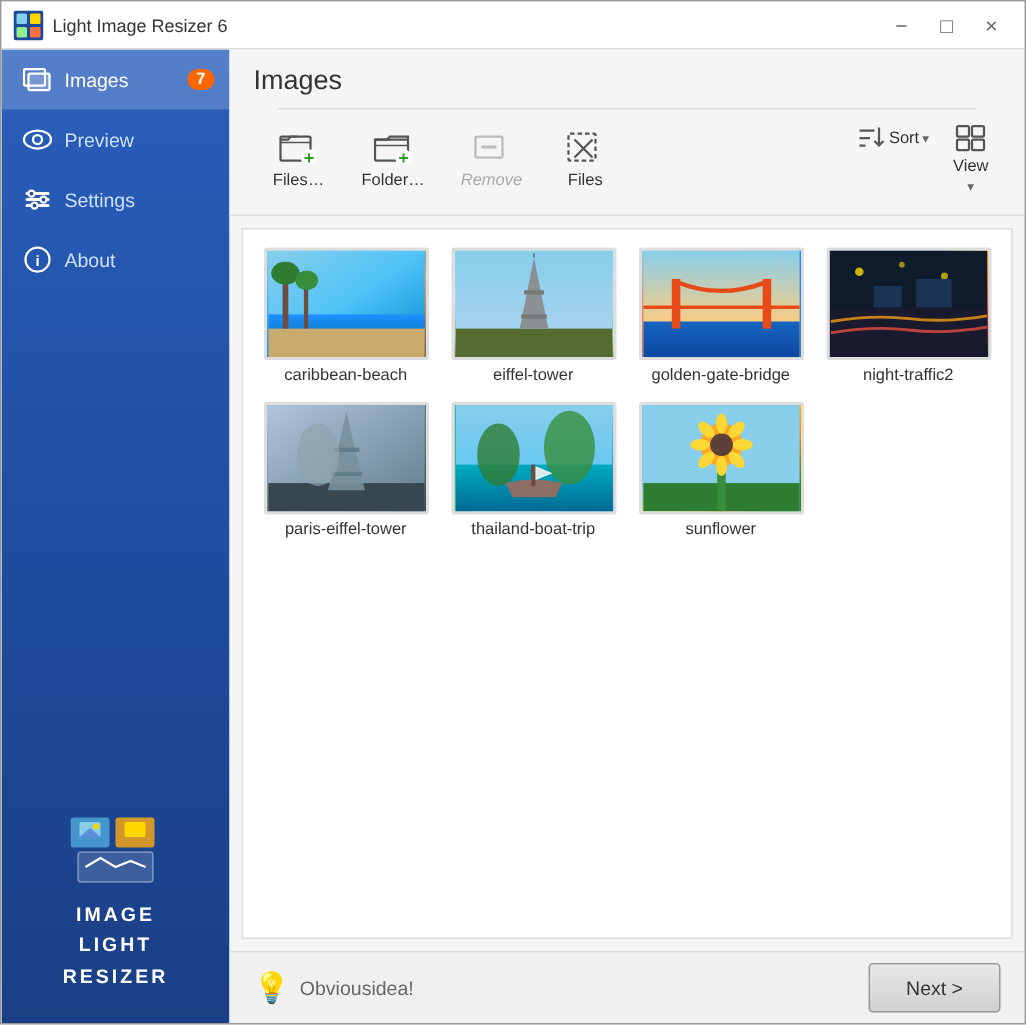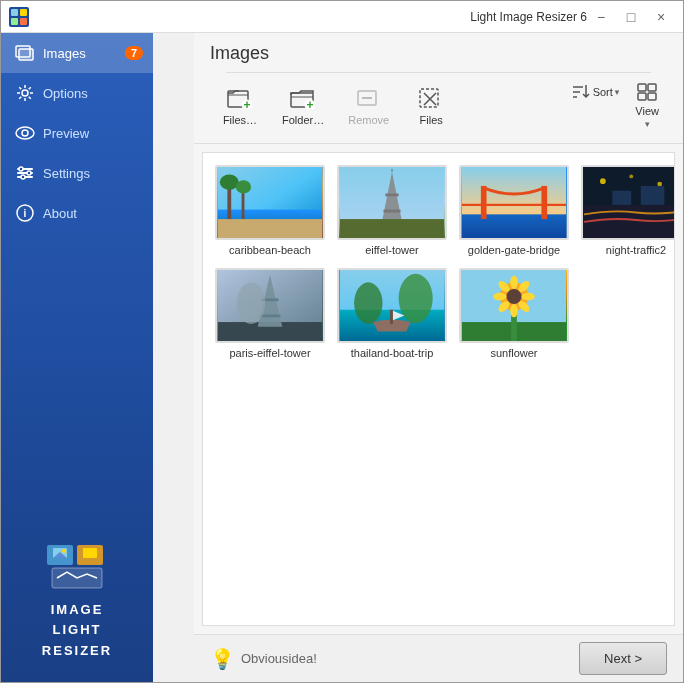--- a/index.html
+++ b/index.html
@@ -27,21 +27,20 @@
     }
     .titlebar-logo {
       width: 20px;
       height: 20px;
       margin-right: 6px;
     }
     .titlebar-title {
       font-size: 12px;
       color: #333;
       flex: 1;
-      text-align: right;
     }
     .titlebar-controls {
       display: flex;
       gap: 2px;
     }
     .titlebar-btn {
       width: 28px;
       height: 20px;
       border: none;
       background: transparent;
@@ -51,21 +50,20 @@
       display: flex;
       align-items: center;
       justify-content: center;
     }
 
     
     .main-layout {
       display: flex;
       flex: 1;
       overflow: hidden;
-      gap: 41px;
     }
 
     
     .sidebar {
       width: 152px;
       background: linear-gradient(180deg, #2a5fbc 0%, #1e4a9a 60%, #1a3f85 100%);
       display: flex;
       flex-direction: column;
       flex-shrink: 0;
     }
@@ -150,21 +148,21 @@
       flex-direction: column;
       align-items: center;
       padding: 4px 12px;
       cursor: pointer;
       border: none;
       background: transparent;
       color: #333;
       font-size: 11px;
       min-width: 60px;
     }
-    .toolbar-btn.disabled { color: #aaa; cursor: default; }
+    .toolbar-btn.disabled { color: #aaa; cursor: default; font-style: italic; }
     .toolbar-btn .tb-icon {
       font-size: 22px;
       margin-bottom: 2px;
       display: flex;
       align-items: center;
       justify-content: center;
       height: 28px;
       position: relative;
     }
     .toolbar-spacer { flex: 1; }
@@ -293,29 +291,20 @@
       <span class="nav-icon">
         <svg width="20" height="20" viewBox="0 0 20 20" fill="none">
           <rect x="1" y="3" width="14" height="11" rx="1" stroke="white" stroke-width="1.5" fill="none"></rect>
           <rect x="4" y="6" width="14" height="11" rx="1" stroke="white" stroke-width="1.5" fill="rgba(255,255,255,0.2)"></rect>
         </svg>
       </span>
       <span>Images</span>
       <span class="badge">7</span>
     </div>
 
-    <div class="nav-item">
-      <span class="nav-icon">
-        <svg width="20" height="20" viewBox="0 0 20 20" fill="none">
-          <circle cx="10" cy="10" r="3" stroke="white" stroke-width="1.5"></circle>
-          <path d="M10 2v3M10 15v3M2 10h3M15 10h3M4.2 4.2l2.1 2.1M13.7 13.7l2.1 2.1M4.2 15.8l2.1-2.1M13.7 6.3l2.1-2.1" stroke="white" stroke-width="1.5"></path>
-        </svg>
-      </span>
-      <span>Options</span>
-    </div>
 
     <div class="nav-item">
       <span class="nav-icon">
         <svg width="20" height="20" viewBox="0 0 20 20" fill="none">
           <ellipse cx="10" cy="10" rx="9" ry="6" stroke="white" stroke-width="1.5"></ellipse>
           <circle cx="10" cy="10" r="3" stroke="white" stroke-width="1.5"></circle>
         </svg>
       </span>
       <span>Preview</span>
     </div>

